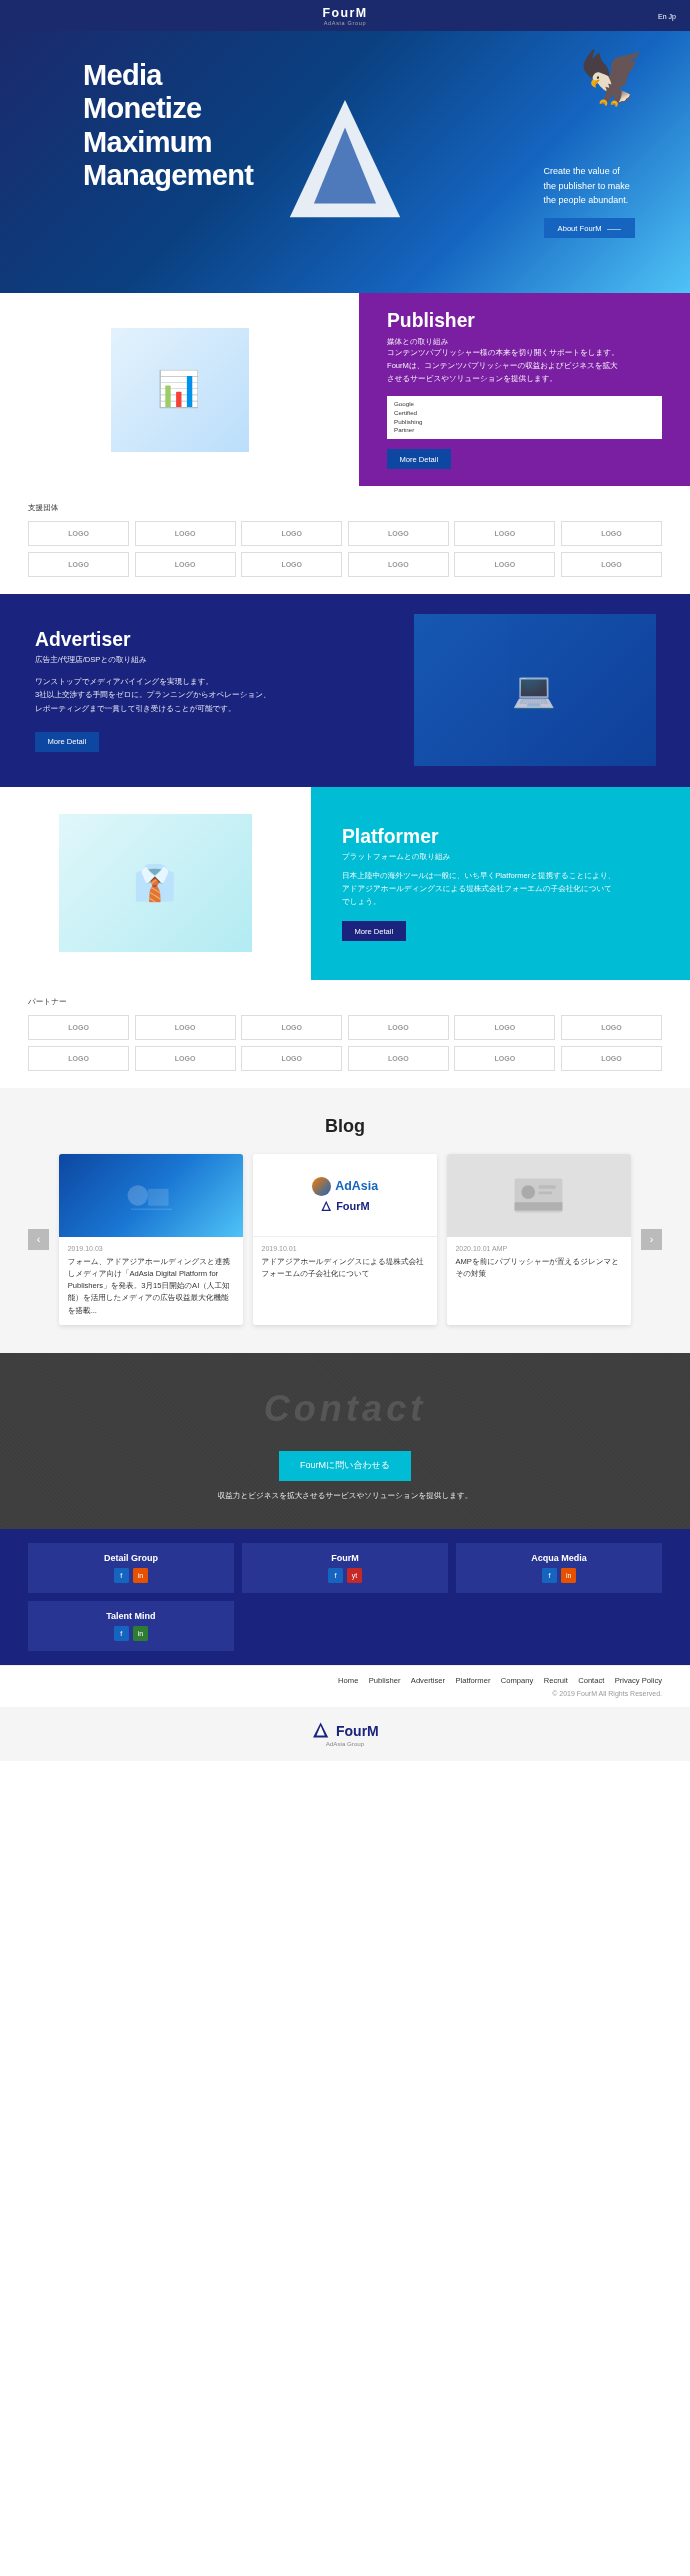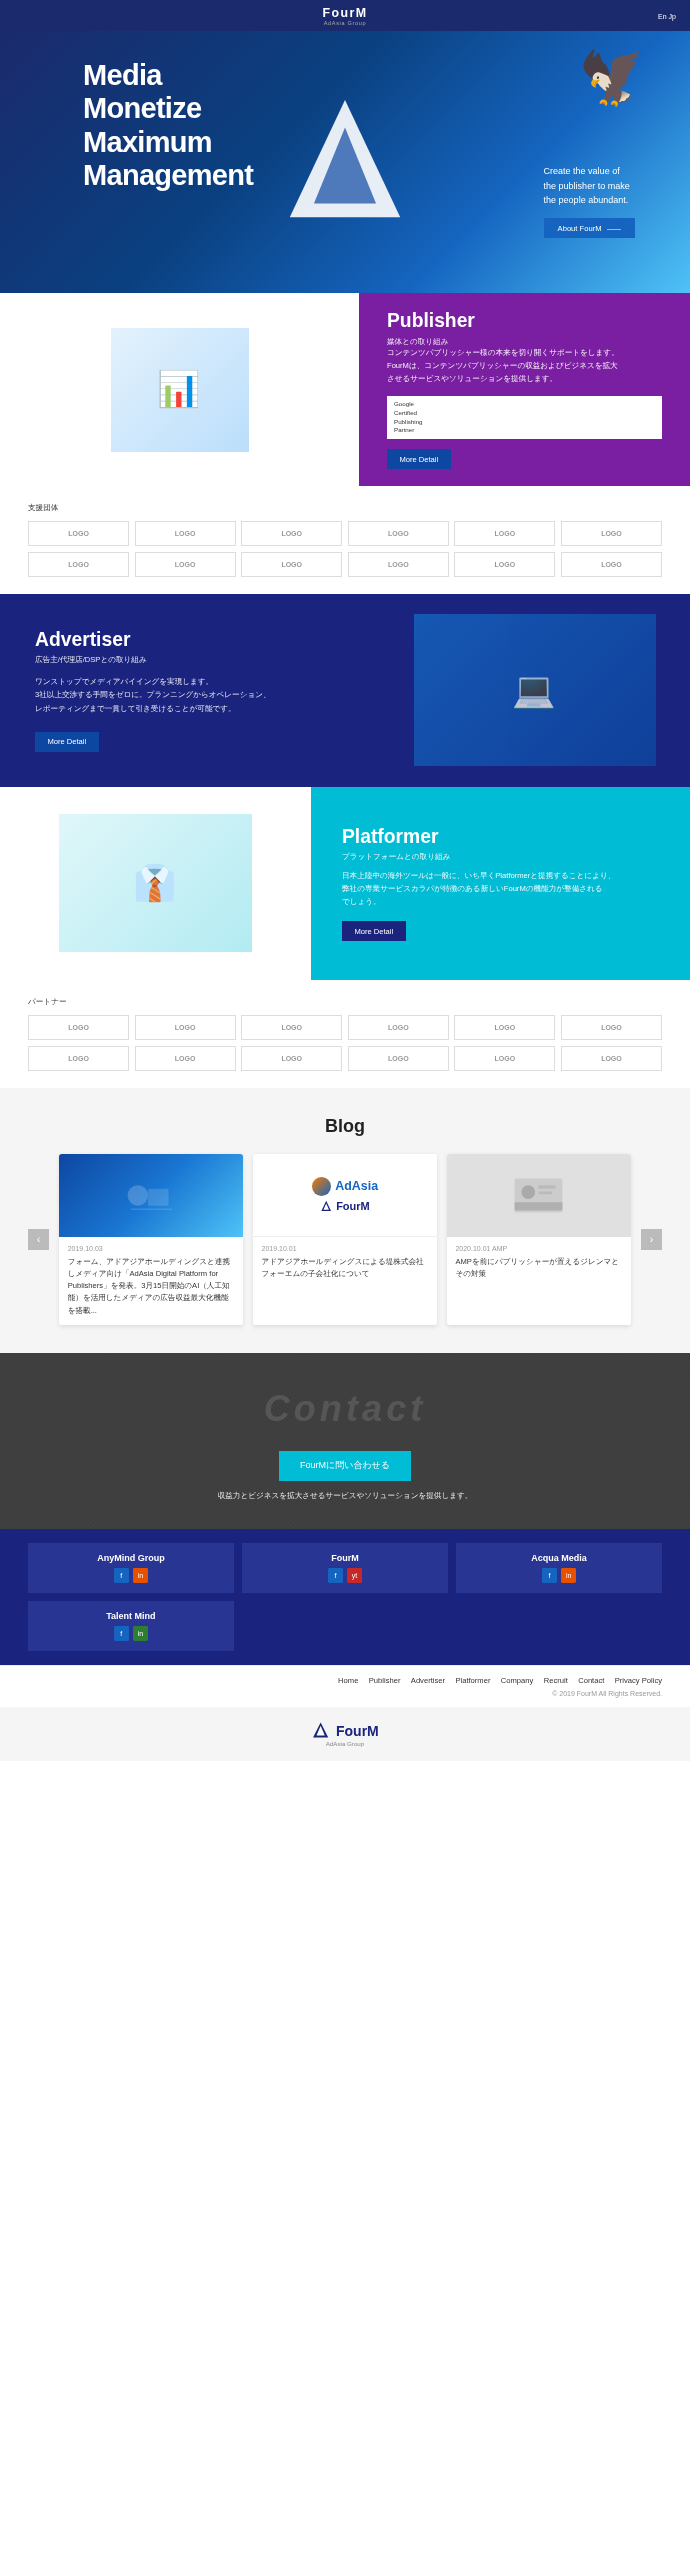--- a/index.html
+++ b/index.html
@@ -611,21 +611,21 @@
 </section>
 
 <section class="platformer-section">
   <div class="platformer-left">
     <div class="illus-plat">👔</div>
   </div>
   <div class="platformer-right">
     <h2>Platformer</h2>
     <div class="jp-sub">プラットフォームとの取り組み</div>
     <p style="white-space:pre-line;">日本上陸中の海外ツールは一般に、いち早くPlatformerと提携することにより、
-弊社の専業サービスカラパが特徴のある新しいFourMの機能力が整備される
+アドアジアホールディングスによる堤株式会社フォーエムの子会社化について
 でしょう。</p>
     <button class="more-detail-btn" style="background:#1a237e;">More Detail</button>
   </div>
 </section>
 
 <div class="partner-section">
   <div class="section-label">パートナー</div>
   <div class="logo-grid">
     <div class="logo-box">LOGO</div>
     <div class="logo-box">LOGO</div>
@@ -707,21 +707,21 @@
 <section class="contact-bg">
   <div class="contact-inner">
     <div class="contact-title-bg">Contact</div>
     <button class="contact-btn">FourMに問い合わせる</button>
     <p class="contact-sub">収益力とビジネスを拡大させるサービスやソリューションを提供します。</p>
   </div>
 </section>
 
 <div class="company-links">
   <div class="company-link-box">
-    <div class="cname">AnyMind Group</div>
+    <div class="cname">Detail Group</div>
     <div class="company-link-icons">
       <div class="icon-sq blue">f</div>
       <div class="icon-sq orange">in</div>
     </div>
   </div>
   <div class="company-link-box">
     <div class="cname">FourM</div>
     <div class="company-link-icons">
       <div class="icon-sq blue">f</div>
       <div class="icon-sq red">yt</div>

